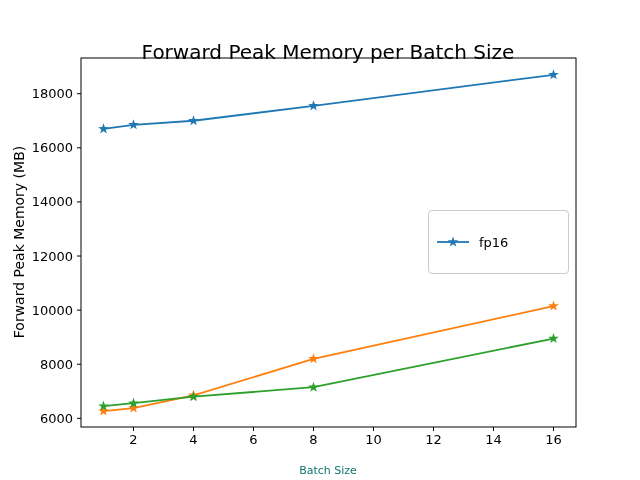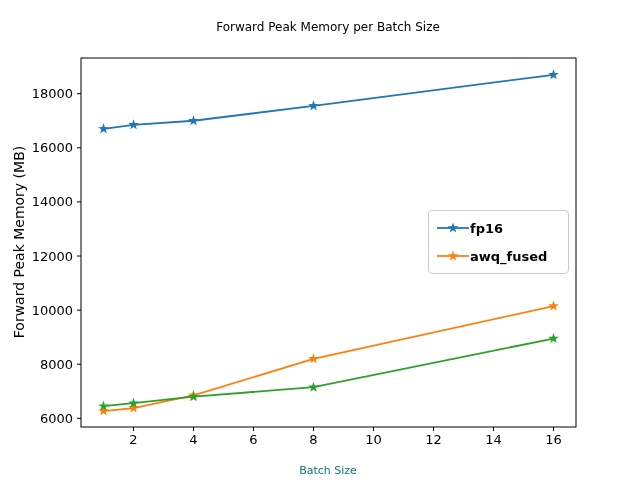--- a/index.html
+++ b/index.html
@@ -2,40 +2,40 @@
 <html><head>
 <meta charset="utf-8">
 <style>
   html,body{margin:0;padding:0;background:#ffffff;}
   .figure{
     position:relative;width:640px;height:480px;background:#ffffff;
     font-family:"DejaVu Sans","Liberation Sans",sans-serif;overflow:hidden;
   }
   .plot-svg{position:absolute;left:0;top:0;}
   .chart-title{
-    position:absolute;left:328px;top:20px;transform:translateX(-50%);
-    font-size:12px;color:#000;white-space:nowrap;
+    position:absolute;left:328px;top:40px;transform:translateX(-50%);
+    font-size:20px;color:#000;white-space:nowrap;
   }
   .xlabel{
     position:absolute;left:328px;top:464px;transform:translateX(-50%);
     font-size:11px;color:#0f766e;white-space:nowrap;
   }
   .ylabel{
     position:absolute;left:19px;top:242px;
     transform:translate(-50%,-50%) rotate(-90deg);
     font-size:14px;color:#000;white-space:nowrap;
   }
   .legend{
     position:absolute;left:428px;top:210px;width:141px;height:64px;
     box-sizing:border-box;border:1px solid #cccccc;border-radius:4px;
     background:rgba(255,255,255,0.8);
     display:flex;flex-direction:column;justify-content:space-around;
     padding:3px 7px;
   }
-  .legend-row{display:flex;align-items:center;font-weight:bold;}
+  .legend-row{display:flex;align-items:center;gap:9px;}
   .legend-label{font-size:13px;color:#000;line-height:1;}
   svg text{font-family:"DejaVu Sans","Liberation Sans",sans-serif;}
 </style>
 </head>
 <body>
 
 <div class="figure">
   <svg class="plot-svg" width="640" height="480" viewBox="0 0 640 480">
       <line x1="133.5" y1="427" x2="133.5" y2="431" stroke="#000000" stroke-width="1"></line>
       <text x="133.5" y="444" text-anchor="middle" font-size="13" fill="#000000">2</text>
@@ -93,21 +93,14 @@
   <div class="ylabel">Forward Peak Memory (MB)</div>
 
   <div class="legend">
     <div class="legend-row">
       <svg class="swatch" width="34" height="14" viewBox="0 0 34 14">
           <line x1="1" y1="7" x2="33" y2="7" stroke="#1f77b4" stroke-width="1.8"></line>
           <path d="M17.00,1.40L18.29,5.22L22.33,5.27L19.09,7.68L20.29,11.53L17.00,9.20L13.71,11.53L14.91,7.68L11.67,5.27L15.71,5.22Z" fill="#1f77b4"></path>
         </svg>
       <span class="legend-label">fp16</span>
     </div>
-    <div class="legend-row">
-      <svg class="swatch" width="34" height="14" viewBox="0 0 34 14">
-          <line x1="1" y1="7" x2="33" y2="7" stroke="#ff7f0e" stroke-width="1.8"></line>
-          <path d="M17.00,1.40L18.29,5.22L22.33,5.27L19.09,7.68L20.29,11.53L17.00,9.20L13.71,11.53L14.91,7.68L11.67,5.27L15.71,5.22Z" fill="#ff7f0e"></path>
-        </svg>
-      <span class="legend-label">awq_fused</span>
-    </div>
   </div>
 </div>
 
 </body></html>

